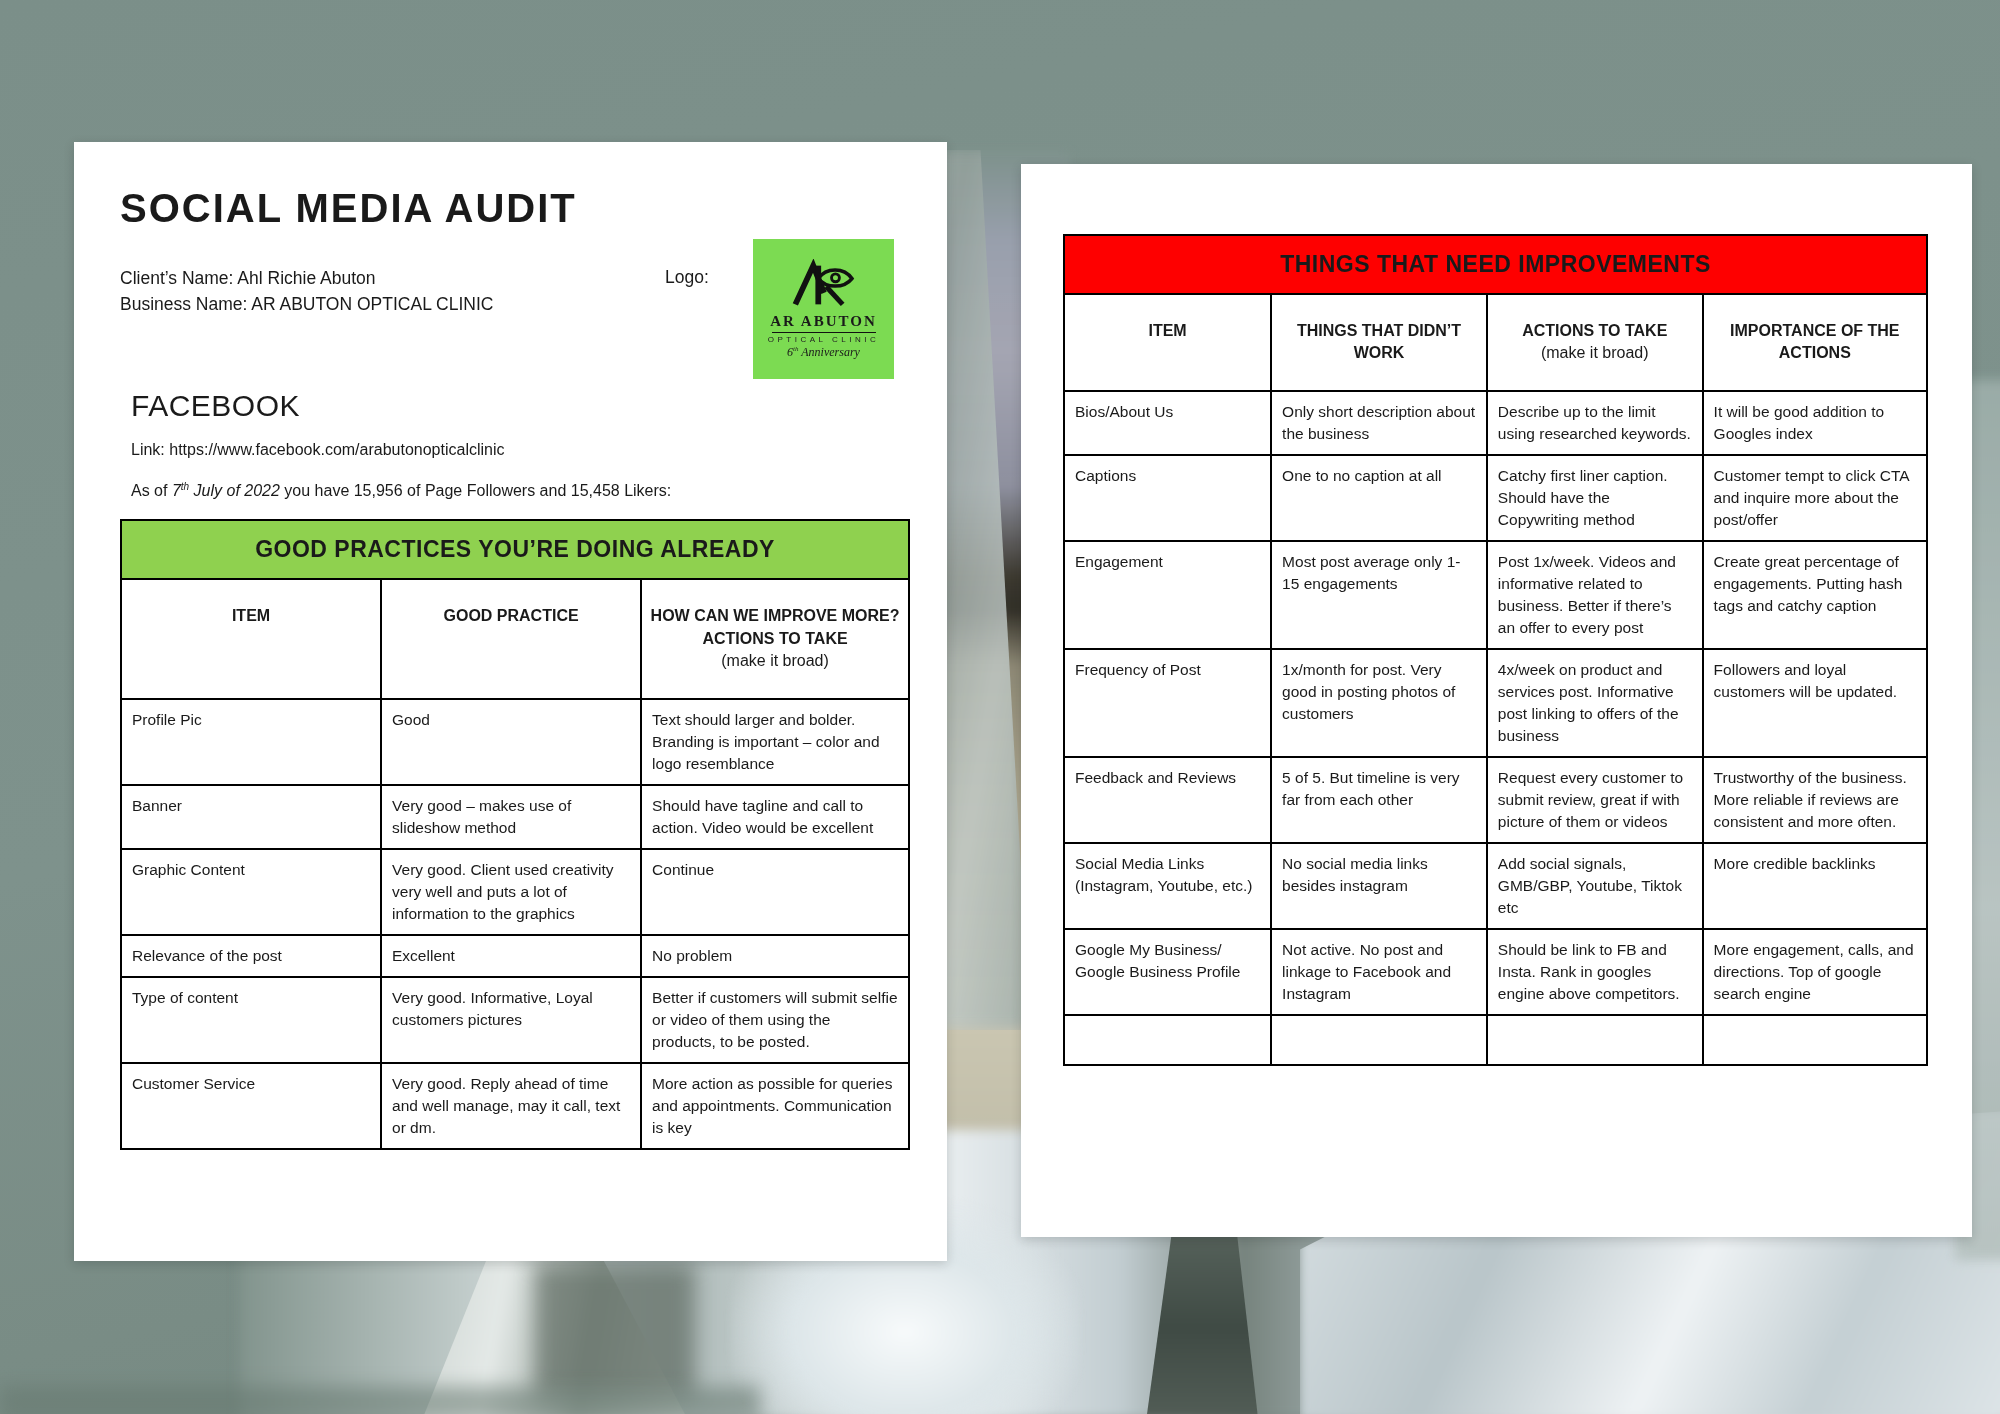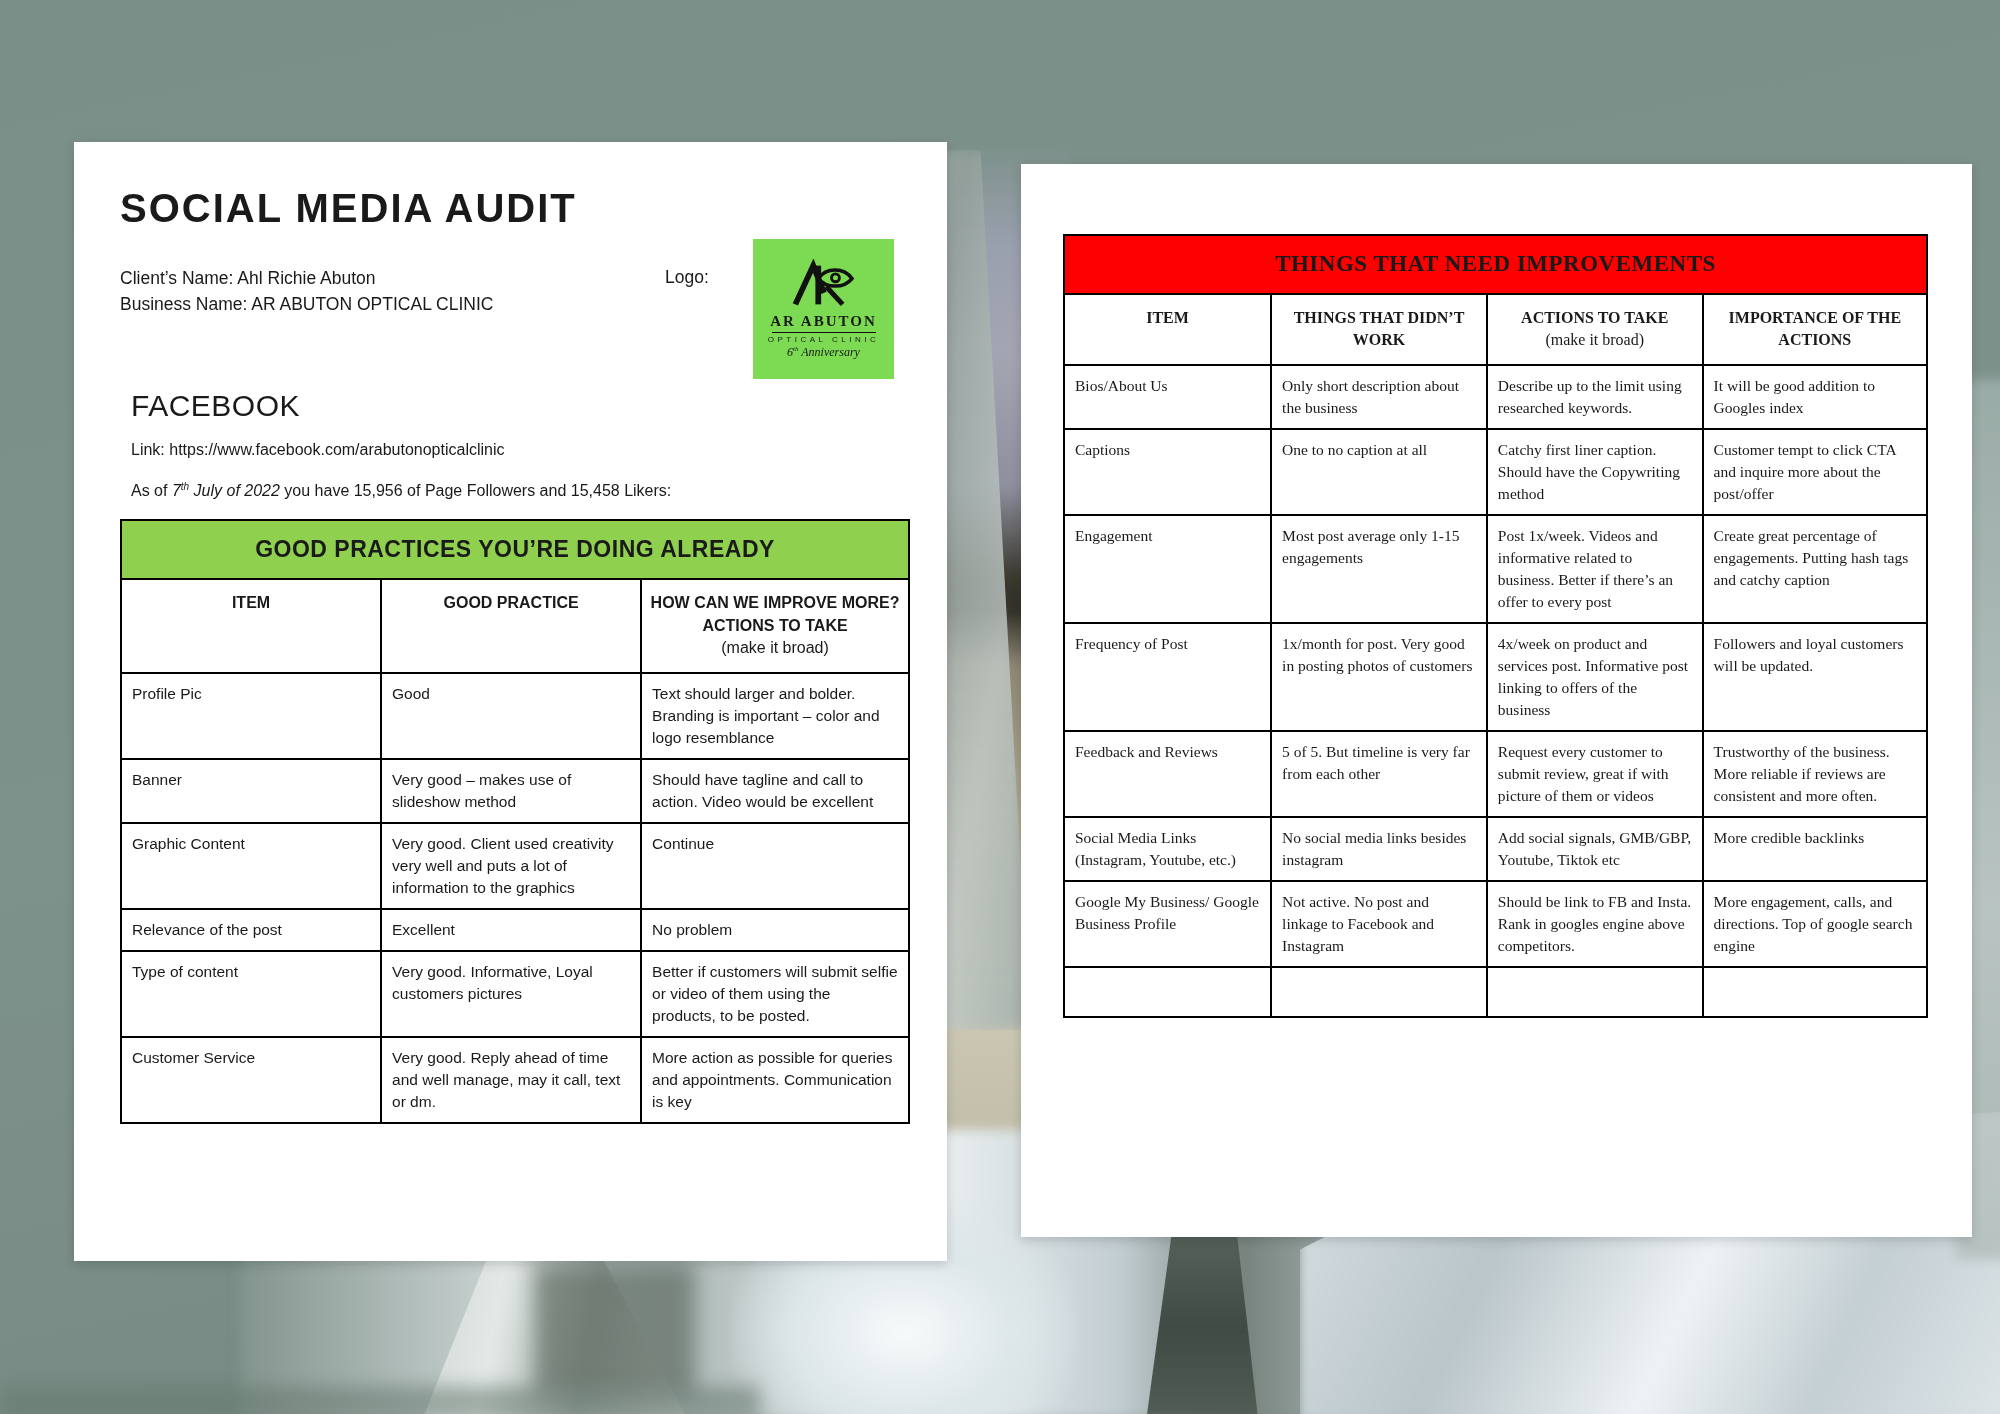--- a/index.html
+++ b/index.html
@@ -48,24 +48,24 @@
   .link-line{margin:18px 0 0 11px;font-size:16px;}
   .stats-line{margin:22px 0 0 11px;font-size:16px;}
   .stats-line .it{font-style:italic;}
   .stats-line .bd{font-weight:400;}
   .stats-line sup{font-size:10px;font-style:italic;}
   
   table.audit{border-collapse:collapse;width:100%;table-layout:fixed;}
   table.audit th,table.audit td{border:2px solid #000;vertical-align:top;text-align:left;
       font-size:15.5px;line-height:1.42;padding:9px 10px;word-wrap:break-word;}
   tr.banner-row th{padding:12px 6px;text-align:center;font-size:23px;font-weight:700;letter-spacing:0.5px;}
-  tr.colhead-row th{text-align:center;font-weight:700;font-size:16px;padding:12px 6px;}
+  tr.colhead-row th{text-align:center;font-weight:700;font-size:16px;padding:25px 6px;}
   tr.colhead-row .note{font-weight:400;}
   .gp-table{margin-top:19px;}
-  .ti-table{margin-top:70px;font-family:Liberation Serif, serif;}
+  .ti-table{margin-top:70px;}
   .empty-row td{height:30px;}
 </style>
 </head>
 <body>
 
 <div class="canvas">
 
   <div class="ph ph-midcol"></div>
   <div class="ph ph-topright"></div>
   <div class="ph ph-band"></div>

